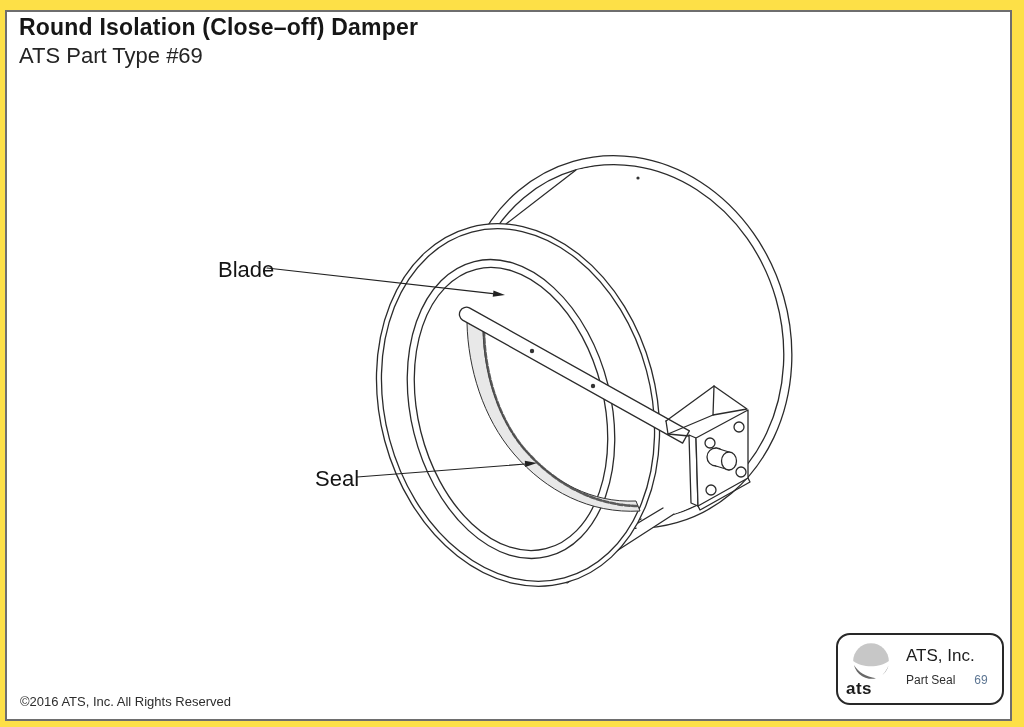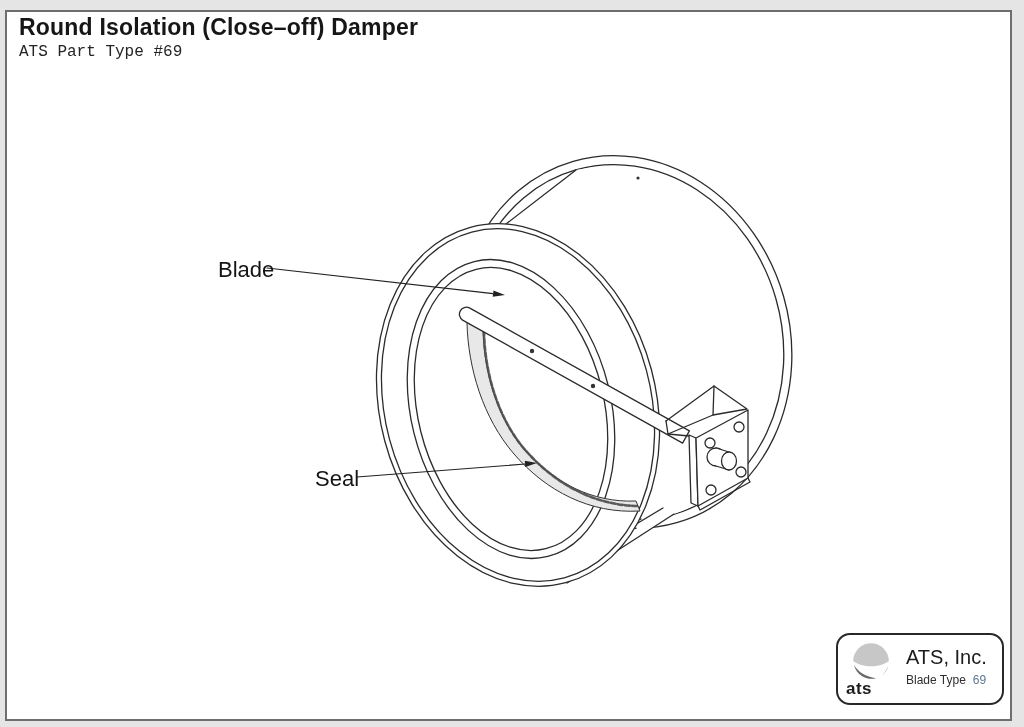--- a/index.html
+++ b/index.html
@@ -1,51 +1,51 @@
 <!DOCTYPE html>
 <html><head>
 <meta charset="utf-8">
 <style>
   html,body{margin:0;padding:0;background:#ffffff;}
   .page{
-    position:relative;width:1024px;height:727px;background:#e5e5e5;overflow:hidden;
+    position:relative;width:1024px;height:727px;background:#fde047;overflow:hidden;
     font-family:"Liberation Sans", sans-serif;color:#1a1a1a;
   }
   .frame{
     position:absolute;left:5px;top:10px;width:1007px;height:711px;
     border:2px solid #6e6e6e;box-sizing:border-box;background:#ffffff;
   }
   .title{
     position:absolute;left:19px;top:14px;font-size:23px;font-weight:bold;
     color:#161616;letter-spacing:0.2px;white-space:nowrap;
   }
   .subtitle{
-    position:absolute;left:19px;top:43px;font-size:16px;color:#242424;white-space:nowrap;font-family:Liberation Mono, monospace;
+    position:absolute;left:19px;top:43px;font-size:22px;color:#242424;white-space:nowrap;
   }
   .diagram-svg{position:absolute;left:0;top:0;width:1024px;height:727px;}
   .callout-label{
     position:absolute;font-size:22px;color:#141414;white-space:nowrap;
   }
   .label-blade{left:218px;top:257px;}
   .label-seal{left:315px;top:466px;text-align:center;}
   .footer{
     position:absolute;left:20px;top:694px;font-size:13px;color:#2d2d2d;white-space:nowrap;
   }
   .badge{
     position:absolute;left:836px;top:633px;width:168px;height:72px;background:#ffffff;
     border:2px solid #282828;border-radius:14px;box-sizing:border-box;
   }
   .badge-logo{position:absolute;left:14px;top:7px;width:38px;height:38px;}
   .badge-logo-text{
     position:absolute;left:8px;top:44px;width:50px;
     font-size:17px;font-weight:bold;color:#1c1c1c;letter-spacing:0.5px;
   }
-  .badge-company{position:absolute;left:68px;top:11px;font-size:20px;color:#1c1c1c;white-space:nowrap;}
+  .badge-company{position:absolute;left:68px;top:11px;font-size:17px;color:#1c1c1c;white-space:nowrap;}
   .badge-part{position:absolute;left:68px;top:38px;font-size:12px;color:#2e2e2e;white-space:nowrap;}
-  .badge-part .part-value{color:#5d7693;margin-left:7px;}
+  .badge-part .part-value{color:#5d7693;margin-left:19px;}
 </style>
 </head>
 <body>
 
 <div class="page">
   <div class="frame"></div>
 
   <div class="title">Round Isolation (Close–off) Damper</div>
   <div class="subtitle">ATS Part Type #69</div>
 
@@ -115,26 +115,27 @@
       <g stroke="#222222" stroke-width="1.1">
         <path d="M 357,477 L 525.5,464"></path>
         <polygon points="537,463 525.3,467.1 524.8,460.7" fill="#222222" stroke="none"></polygon>
       </g>
     </g>
   </svg>
 
   <div class="callout-label label-blade">Blade</div>
   <div class="callout-label label-seal">Seal</div>
 
+  <div class="footer">©2016 ATS, Inc. All Rights Reserved</div>
 
   <div class="badge">
     <svg class="badge-logo" viewBox="0 0 38 38">
       <path d="M 1.2,19 A 17.8 17.8 0 0 1 36.8,19 C 28,26 10,26 1.2,19 Z" fill="#c7c7c7"></path>
       <path d="M 2,23 A 17.8 17.8 0 0 0 24,36.2 C 14,35 6,30 2,23 Z" fill="#686868"></path>
       <path d="M 28,34.5 A 17.8 17.8 0 0 0 36.5,23.5 C 34.5,28.5 32,32 28,34.5 Z" fill="#686868"></path>
     </svg>
     <div class="badge-logo-text">ats</div>
     <div class="badge-company">ATS, Inc.</div>
     <div class="badge-part">
-      <span>Blade Type</span><span class="part-value">69</span>
+      <span>Part Seal</span><span class="part-value">69</span>
     </div>
   </div>
 </div>
 
 </body></html>

